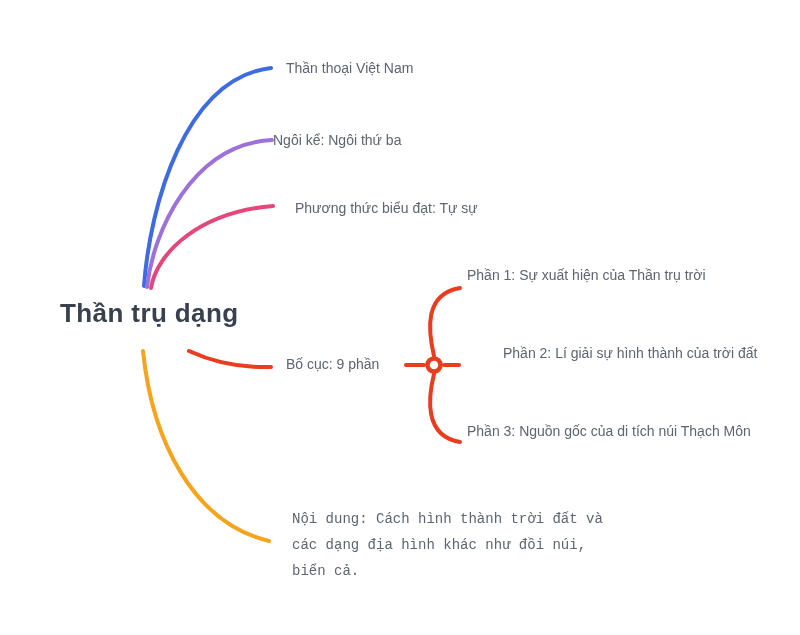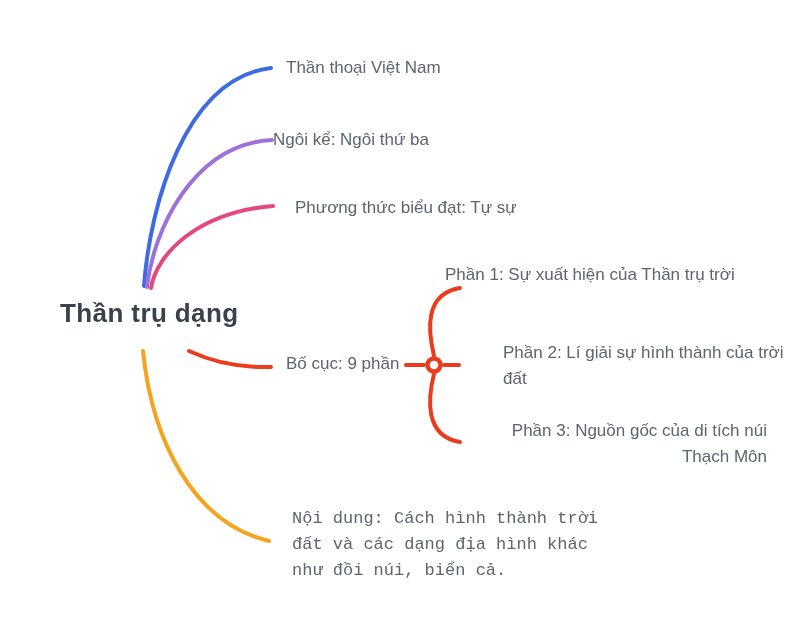--- a/index.html
+++ b/index.html
@@ -7,40 +7,40 @@
     width: 800px; height: 635px;
     position: relative;
     background: var(--bg, #ffffff);
     font-family: "Liberation Sans", sans-serif;
     overflow: hidden;
   }
   svg.canvas { position: absolute; left: 0; top: 0; }
   .node {
     position: absolute;
     color: var(--label-color, #5c6570);
-    font-size: 17px;
+    font-size: 14px;
     line-height: 26px;
   }
   .main { white-space: nowrap; }
   .root {
     left: 60px; top: 296px;
     font-size: 26px; line-height: 34px;
     font-weight: 700;
     color: var(--title-color, #38414d);
     letter-spacing: 0.4px;
     white-space: nowrap;
   }
   .b1 { left: 286px; top: 55px; }
   .b2 { left: 273px; top: 127px; }
   .b3 { left: 286px; top: 195px; margin-left: 9px; }
   .b4 { left: 286px; top: 351px; }
   .c  { width: 300px; }
-  .c1 { left: 445px; top: 262px; }
+  .c1 { left: 467px; top: 262px; }
   .c2 { left: 467px; top: 340px; margin-left: 36px; }
-  .c3 { left: 467px; top: 418px; text-align: right; }
+  .c3 { left: 467px; top: 418px; }
   .b5 { left: 292px; top: 506px; width: 316px; font-family: Liberation Mono, monospace; }
 </style>
 </head>
 <body>
 
 <svg class="canvas" width="800" height="635" viewBox="0 0 800 635" fill="none" stroke-linecap="round">
 
   <path d="M144 286 C150 205 185 78 271 68" stroke-width="4" stroke="#3e6ae2"></path>
 
   <path d="M147 287 C153 232 192 144 272 140" stroke-width="4" stroke="#9c72da"></path>

